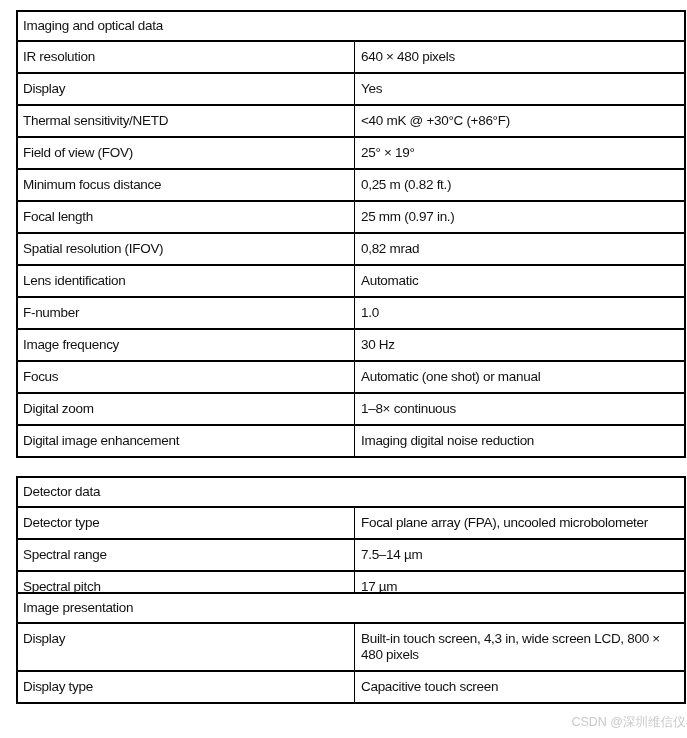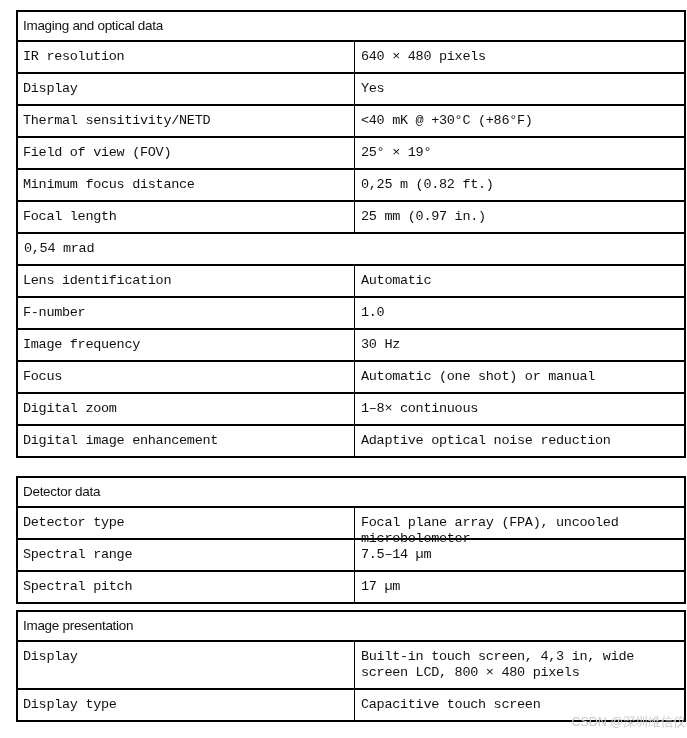--- a/index.html
+++ b/index.html
@@ -21,34 +21,33 @@
   }
   .spec-table {
     position: absolute;
     left: 8px;
     width: 666px;
     border: 2px solid #000000;
     background: #ffffff;
   }
   .table-1 { top: 10px; }
   .table-2 { top: 476px; }
-  .table-3 { top: 610px; }
+  .table-3 { top: 592px; }
   .table-header {
     height: 28px;
     line-height: 28px;
     padding-left: 5px;
     border-bottom: 2px solid #000000;
     white-space: nowrap;
     overflow: hidden;
   }
   .spec-row {
     display: flex;
     border-bottom: 2px solid #000000;
     align-items: stretch;
-    font-family: Liberation Mono, monospace;
   }
   .spec-row:last-child { border-bottom: none; justify-content: center; }
   .cell-label {
     width: 327px;
     flex: 0 0 327px;
     border-right: 1px solid #000000;
     padding: 7px 4px 0 5px;
     min-height: 23px;
     box-sizing: content-box;
   }
@@ -97,21 +96,22 @@
     </div>
     <div class="spec-row row-std">
       <div class="cell-label">Minimum focus distance</div>
       <div class="cell-value">0,25 m (0.82 ft.)</div>
     </div>
     <div class="spec-row row-std">
       <div class="cell-label">Focal length</div>
       <div class="cell-value">25 mm (0.97 in.)</div>
     </div>
     <div class="spec-row row-std">
-      <div class="cell-value">0,54 mrad</div>
+      <div class="cell-label">Spatial resolution (IFOV)</div>
+      <div class="cell-value">0,82 mrad</div>
     </div>
     <div class="spec-row row-std">
       <div class="cell-label">Lens identification</div>
       <div class="cell-value">Automatic</div>
     </div>
     <div class="spec-row row-std">
       <div class="cell-label">F-number</div>
       <div class="cell-value">1.0</div>
     </div>
     <div class="spec-row row-std">
@@ -121,21 +121,21 @@
     <div class="spec-row row-std">
       <div class="cell-label">Focus</div>
       <div class="cell-value">Automatic (one shot) or manual</div>
     </div>
     <div class="spec-row row-std">
       <div class="cell-label">Digital zoom</div>
       <div class="cell-value">1–8× continuous</div>
     </div>
     <div class="spec-row row-std">
       <div class="cell-label">Digital image enhancement</div>
-      <div class="cell-value">Adaptive optical noise reduction</div>
+      <div class="cell-value">Imaging digital noise reduction</div>
     </div>
   </section>
 
   <section class="spec-table table-2">
     <div class="table-header">Detector data</div>
 
     <div class="spec-row row-std">
       <div class="cell-label">Detector type</div>
       <div class="cell-value">Focal plane array (FPA), uncooled microbolometer</div>
     </div>

